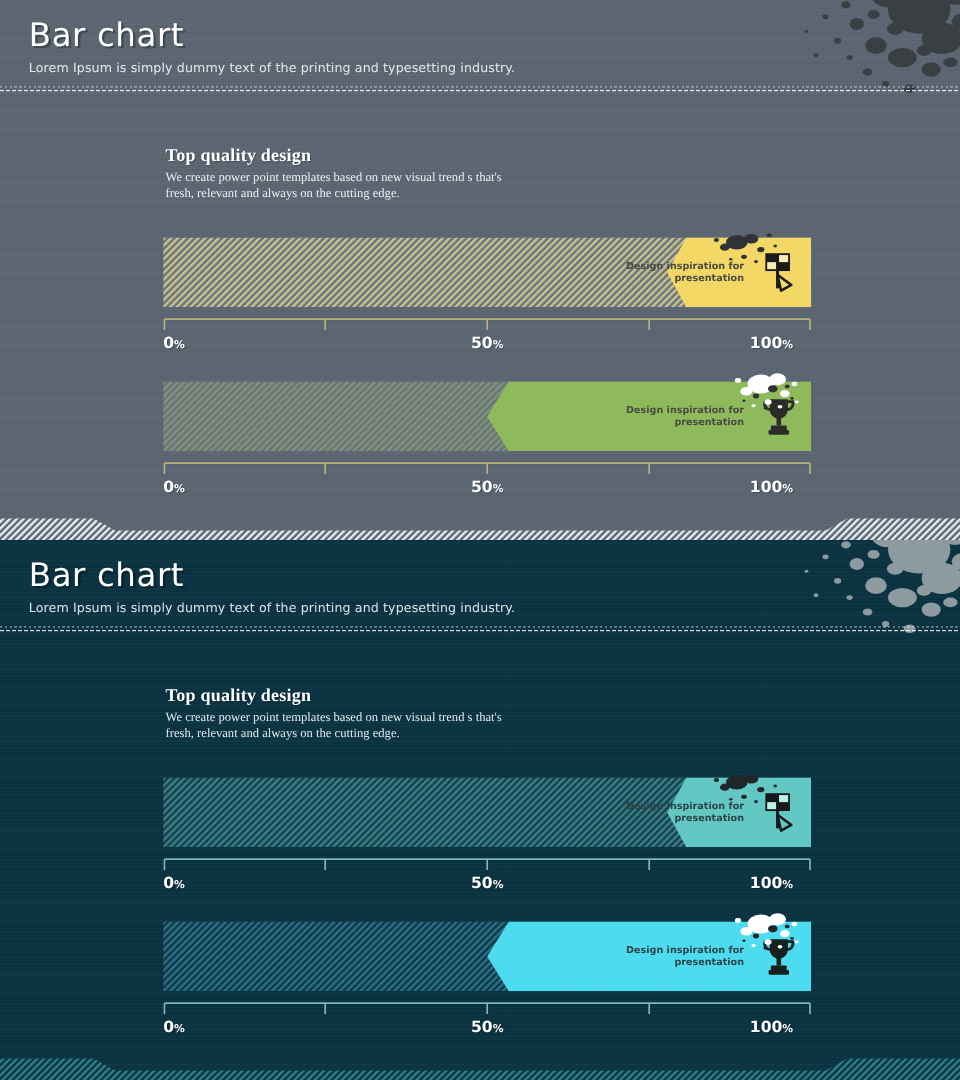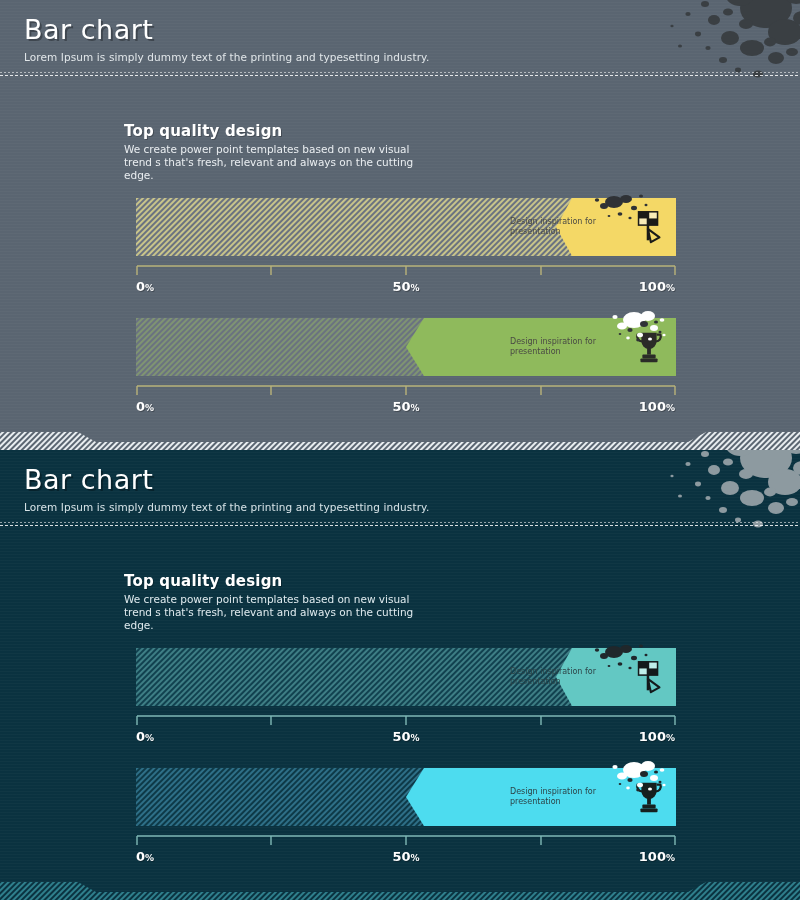--- a/index.html
+++ b/index.html
@@ -84,23 +84,24 @@
   .header-rule .line-b {
     position: absolute; left: 0; right: 0; top: 3px; height: 1px;
     background-image: repeating-linear-gradient(90deg,
       rgba(255,255,255,0.85) 0px, rgba(255,255,255,0.85) 3px,
       rgba(255,255,255,0) 3px, rgba(255,255,255,0) 5px);
   }
 
   
   .content {
     position: absolute;
-    left: 124px;
+    left: 138px;
     top: 122px;
     right: 110px;
+    font-family: Liberation Serif, serif;
   }
   .content-title {
     font-size: 15px;
     font-weight: bold;
     color: #ffffff;
     letter-spacing: 0.2px;
     text-shadow: 1px 1px 0 rgba(0,0,0,0.25);
   }
   .content-body {
     margin-top: 3px;
@@ -140,27 +141,28 @@
     top: 0;
     height: 58px;
     right: 0;
   }
 
   .bar-label {
     position: absolute;
     right: 56px;
     top: 50%;
     transform: translateY(-50%);
-    text-align: left;
+    text-align: right;
     font-size: 8px;
     line-height: 10px;
     color: #4a4a44;
     width: 110px;
     white-space: pre-line;
     z-index: 4;
+    font-weight: bold;
   }
   .bar-label.on-dark { color: #2d4448; }
 
   .bar-icon {
     position: absolute;
     right: 8px;
     top: 50%;
     transform: translateY(-50%);
     width: 38px; height: 38px;
     z-index: 4;
@@ -188,21 +190,21 @@
     color: #ffffff;
     text-shadow: 1px 1px 0 rgba(0,0,0,0.28);
     white-space: nowrap;
   }
   .axis-label .pct {
     font-size: 9px;
     font-weight: bold;
   }
   .axis-label.start { left: 0; }
   .axis-label.mid   { left: 50%; transform: translateX(-50%); }
-  .axis-label.end   { right: 1px; }
+  .axis-label.end   { right: 15px; }
 
   
   .band {
     position: absolute;
     left: 0; right: 0; bottom: 0;
     height: 22px;
     pointer-events: none;
   }
   .band-svg { display: block; width: 800px; height: 22px; }
 </style>

